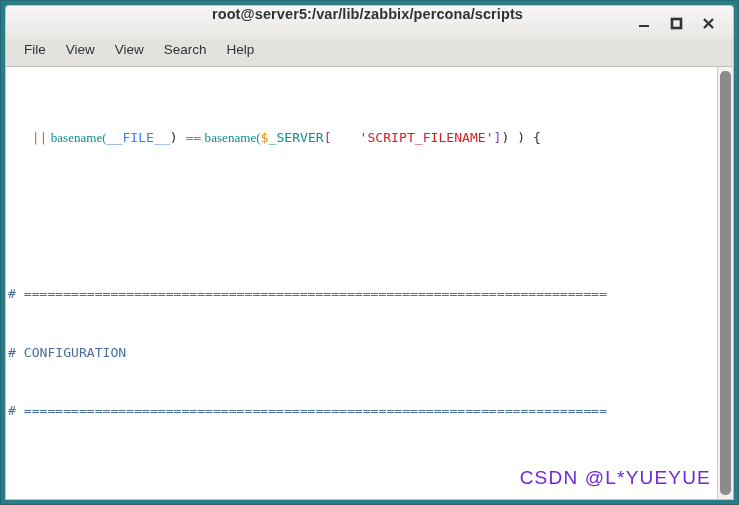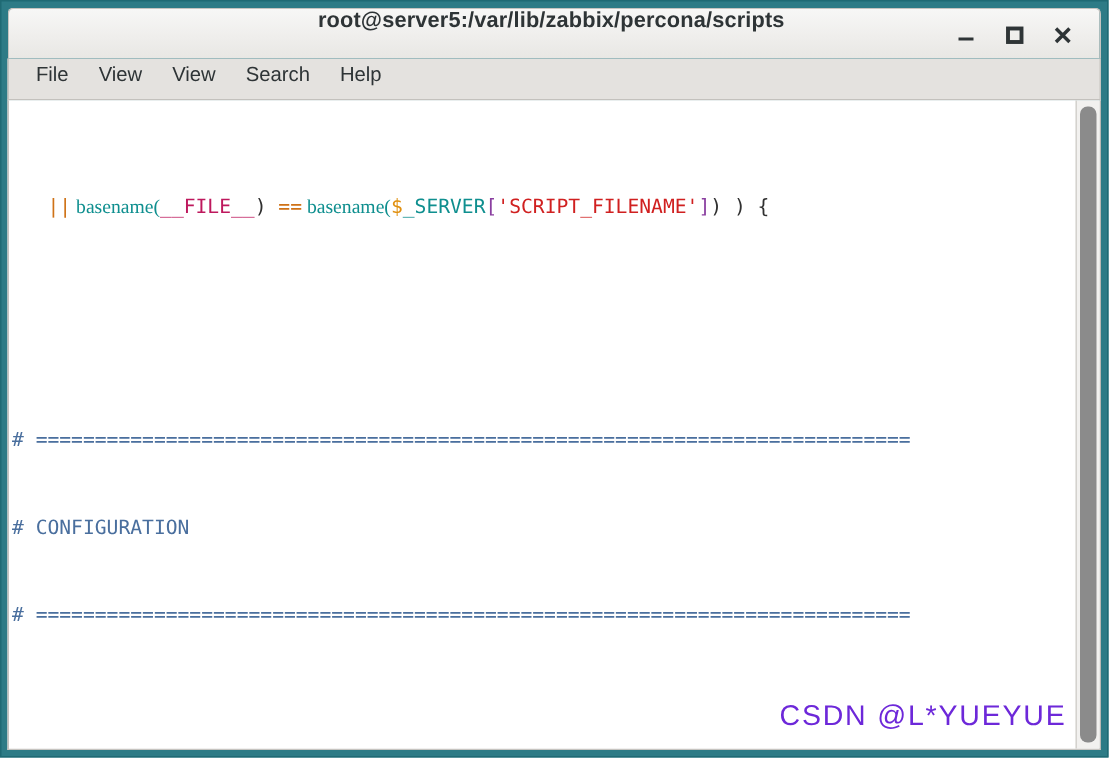--- a/index.html
+++ b/index.html
@@ -109,22 +109,22 @@
     white-space: pre;
     color: #000000;
     letter-spacing: 0px;
   }
   .ln { height: 19.55px; }
 
   
   .c-comment { color: #4a6f9e; }        
   .c-op      { color: #cf7217; }        
   .c-func    { color: #0f8f8f; font-family: Liberation Serif, serif; }        
-  .c-str     { color: #d02020; }        
-  .c-const   { color: #be185d; }        
+  .c-str     { color: #d02020; margin-left: 28px; }        
+  .c-const   { color: #3b82f6; }        
   .c-var     { color: #e09010; }        
   .c-varname { color: #0f8f8f; }        
   .c-punct   { color: #8a3fa0; }        
   .c-plain   { color: #303030; }
 
   
   #watermark {
     position: absolute;
     right: 6px;
     bottom: 10px;

